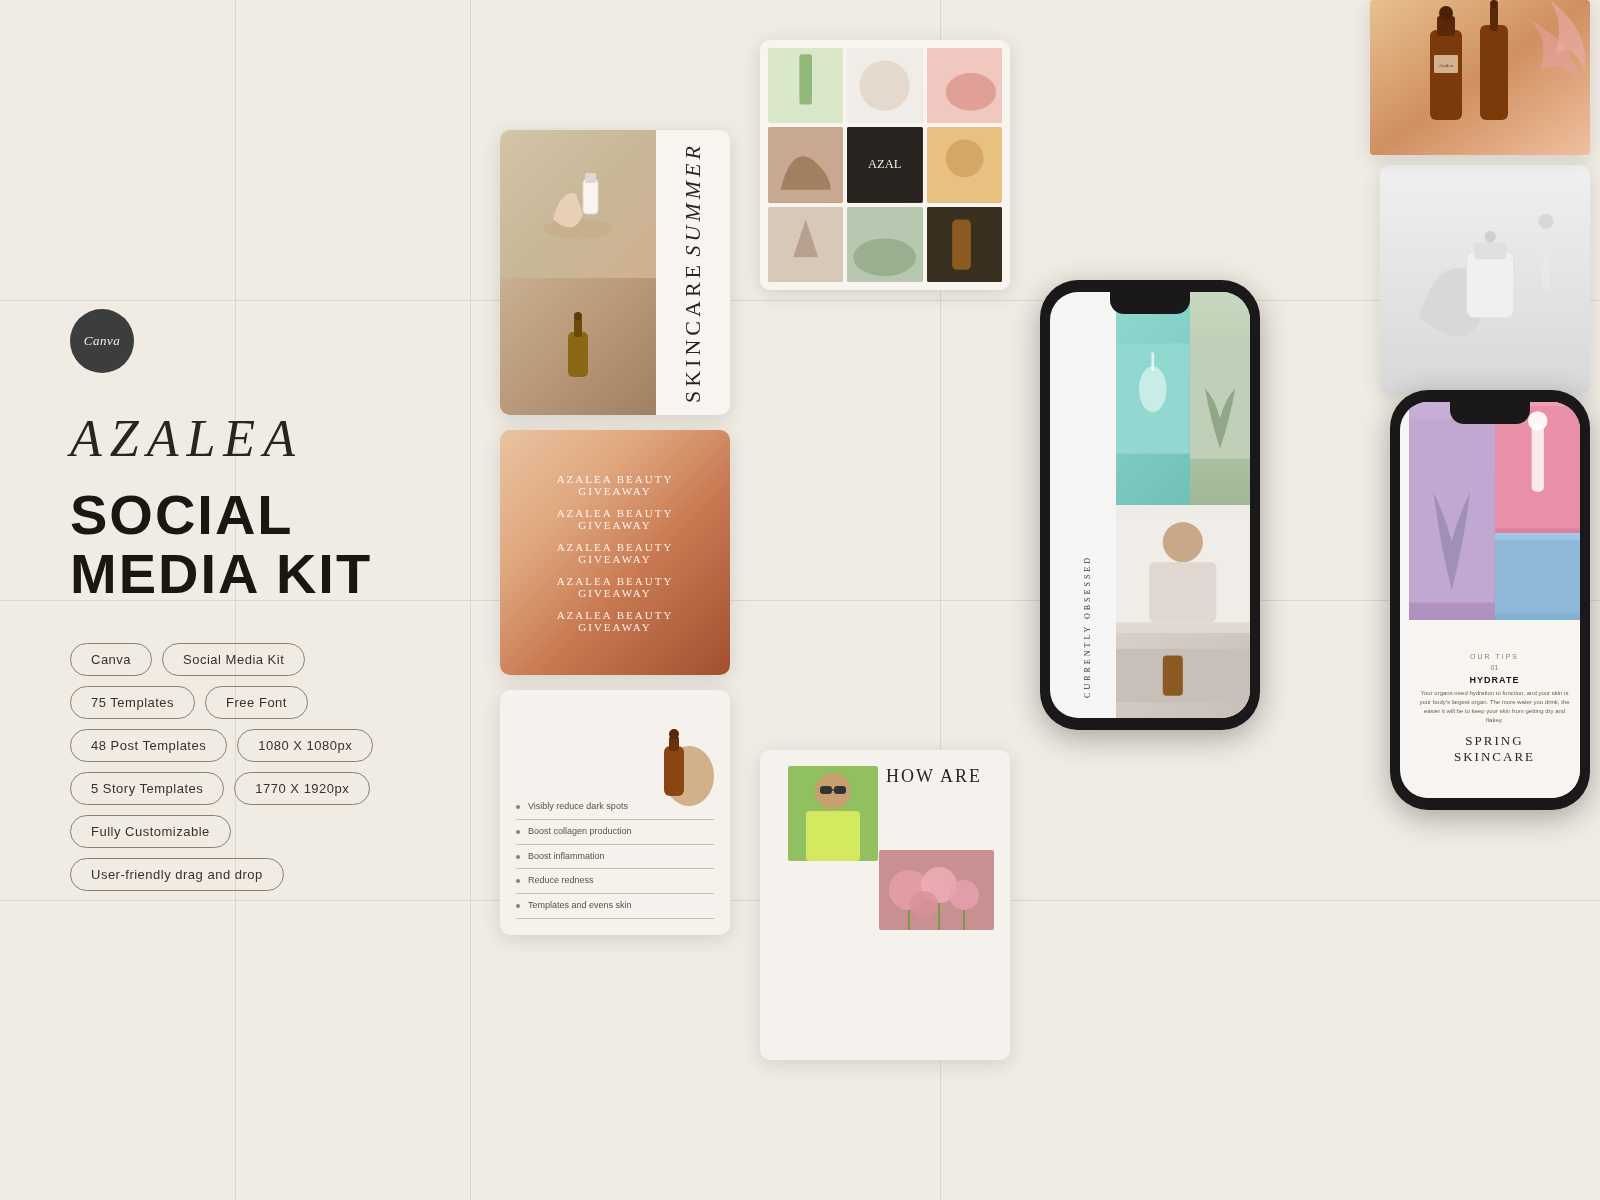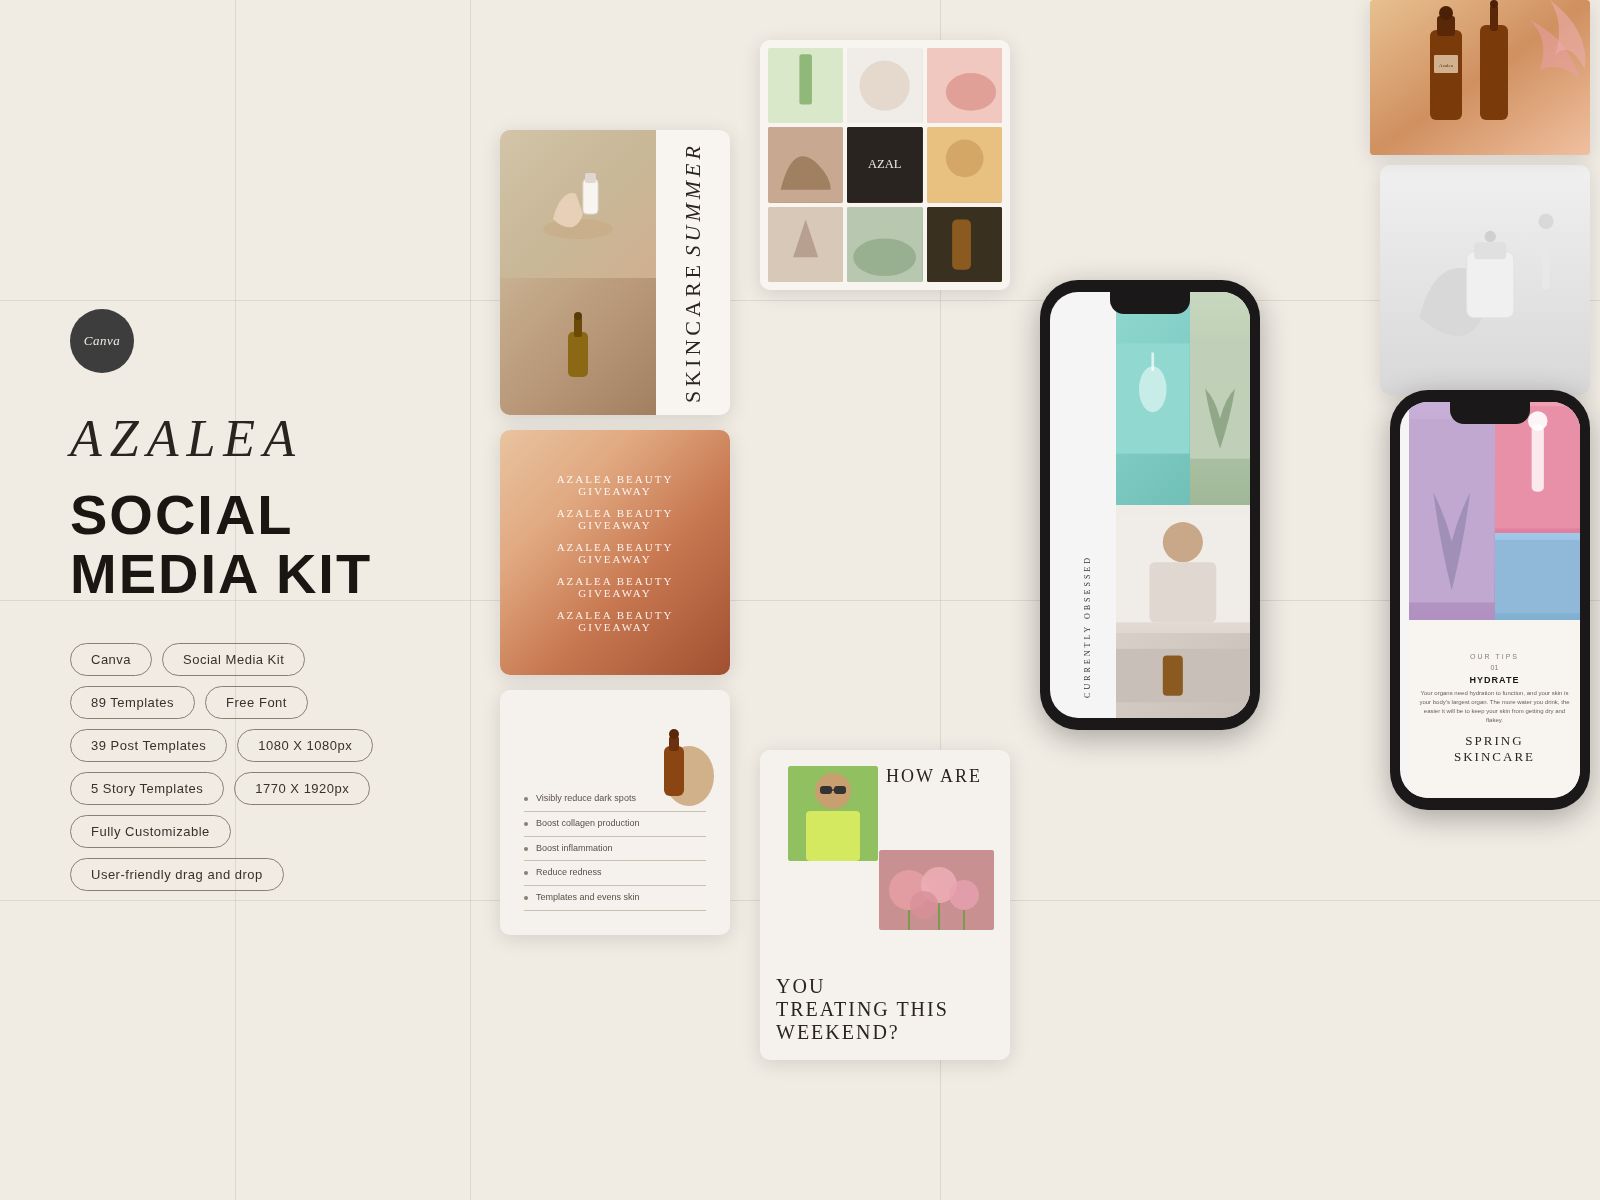--- a/index.html
+++ b/index.html
@@ -216,21 +216,21 @@
       text-align: center;
     }
 
     
     .card-benefits {
       left: 30px;
       top: 690px;
       width: 230px;
       height: 245px;
       background: #f5f2ee;
-      padding: 24px;
+      padding: 16px;
       display: flex;
       align-items: flex-end;
     }
     .benefits-content {
       width: 100%;
     }
     .benefits-list {
       font-family: Arial, sans-serif;
       font-size: 9px;
       color: #5a5048;
@@ -534,25 +534,25 @@
     <div>SOCIAL</div>
     <div>MEDIA KIT</div>
   </div>
 
   <div class="tags-container">
     <div class="tag-row">
       <span class="tag">Canva</span>
       <span class="tag">Social Media Kit</span>
     </div>
     <div class="tag-row">
-      <span class="tag">89 Templates</span>
+      <span class="tag">75 Templates</span>
       <span class="tag">Free Font</span>
     </div>
     <div class="tag-row">
-      <span class="tag">39 Post Templates</span>
+      <span class="tag">48 Post Templates</span>
       <span class="tag">1080 X 1080px</span>
     </div>
     <div class="tag-row">
       <span class="tag">5 Story Templates</span>
       <span class="tag">1770 X 1920px</span>
     </div>
     <div class="tag-row">
       <span class="tag">Fully Customizable</span>
     </div>
     <div class="tag-row">
@@ -841,20 +841,15 @@
         <circle cx="60" cy="35" r="18" fill="#f0b0b8" opacity="0.8"></circle>
         <circle cx="85" cy="45" r="15" fill="#e8a0b0" opacity="0.8"></circle>
         <circle cx="45" cy="55" r="14" fill="#d89098" opacity="0.8"></circle>
 
         <line x1="30" y1="60" x2="30" y2="80" stroke="#7a9a50" stroke-width="2"></line>
         <line x1="60" y1="53" x2="60" y2="80" stroke="#7a9a50" stroke-width="2"></line>
         <line x1="85" y1="60" x2="85" y2="80" stroke="#7a9a50" stroke-width="2"></line>
       </svg>
     </div>
 
-    <div style="position:absolute;bottom:16px;left:16px;right:16px;">
-      <div style="font-family:Georgia,serif;font-size:20px;color:#2a2420;line-height:1.15;letter-spacing:2px;text-transform:uppercase;">
-        YOU<br>TREATING THIS<br>WEEKEND?
-      </div>
-    </div>
   </div>
 
 </div>
 
 </body></html>

